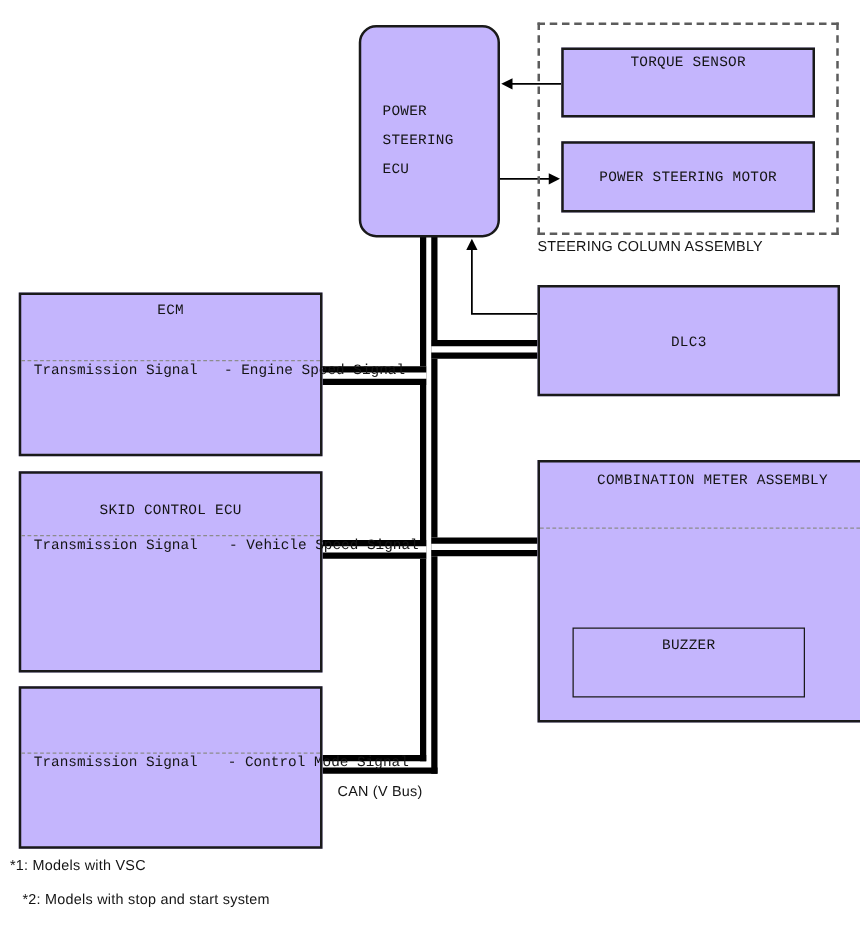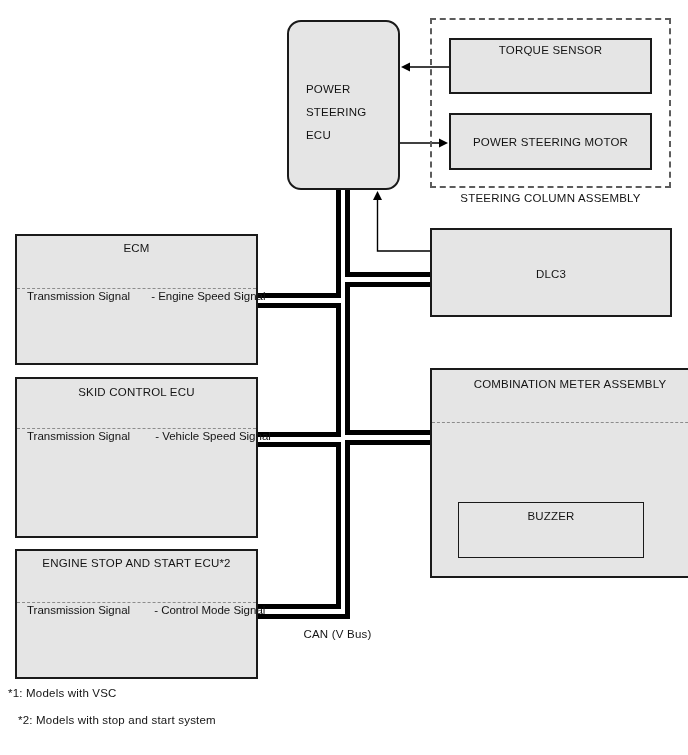--- a/index.html
+++ b/index.html
@@ -8,22 +8,22 @@
     width: 688px; height: 755px;
     font-family: "Liberation Sans", sans-serif;
     color: #141414;
   }
   .canvas {
     position: relative; width: 688px; height: 755px;
     background: #ffffff; overflow: hidden;
   }
   .connector-layer { position: absolute; left: 0; top: 0; z-index: 1; }
   .box {
-    position: absolute; background: #e5e5e5;
-    border: 2px solid #1a1a1a; z-index: 2;
+    position: absolute; background: #c4b5fd;
+    border: 2px solid #1a1a1a; z-index: 2; font-family: Liberation Mono, monospace;
   }
   .dashed-box {
     position: absolute; background: transparent;
     border: 2px dashed #5c5c5c; z-index: 2;
   }
   .rounded { border-radius: 14px; }
   .title {
     font-size: 11.5px; letter-spacing: 0.2px;
     text-align: center; white-space: nowrap;
   }
@@ -38,21 +38,21 @@
   }
   .signals {
     position: absolute; left: 10px; right: 6px;
     display: flex; flex-direction: row;
   }
   .signal { font-size: 11.5px; white-space: nowrap; }
   .free-label {
     position: absolute; z-index: 2; font-size: 11.5px;
     letter-spacing: 0.2px; white-space: nowrap;
   }
-  .centered { text-align: center; }
+  .centered { }
 </style>
 </head>
 <body>
 
 <div class="canvas">
 
   <svg class="connector-layer" width="688" height="755" viewBox="0 0 688 755">
 
     <rect x="336" y="188" width="5" height="421" fill="#000"></rect>
     <rect x="345" y="188" width="5" height="431" fill="#000"></rect>
@@ -127,38 +127,37 @@
       <div class="signal">Transmission Signal</div>
       <div class="signal">- Engine Speed Signal</div>
     </div>
   </div>
 
   <div class="box" style="left:430px; top:228px; width:242px; height:89px;">
     <div class="title" style="padding-top:38px;">DLC3</div>
   </div>
 
   <div class="box" style="left:15px; top:377px; width:243px; height:161px;">
-    <div class="title" style="padding-top:7px;">SKID CONTROL ECU</div>
+    <div class="title" style="padding-top:23px;">SKID CONTROL ECU</div>
     <div class="divider" style="top:49px;"></div>
     <div class="signals" style="top:51px; gap:25px;">
       <div class="signal">Transmission Signal</div>
       <div class="signal">- Vehicle Speed Signal</div>
     </div>
   </div>
 
   <div class="box" style="left:430px; top:368px; width:280px; height:210px;">
     <div class="title" style="padding-top:8px;">COMBINATION METER ASSEMBLY</div>
     <div class="divider" style="top:52px;"></div>
     <div class="box" style="left:26px; top:132px; width:186px; height:56px; border-width:1.5px;">
       <div class="title" style="padding-top:7px;">BUZZER</div>
     </div>
   </div>
 
   <div class="box" style="left:15px; top:549px; width:243px; height:130px;">
-    <div class="title" style="padding-top:6px;">ENGINE STOP AND START ECU*2</div>
     <div class="divider" style="top:51px;"></div>
     <div class="signals" style="top:53px; gap:24px;">
       <div class="signal">Transmission Signal</div>
       <div class="signal">- Control Mode Signal</div>
     </div>
   </div>
 
   <div class="free-label centered" style="left:270px; top:628px; width:135px;">CAN (V Bus)</div>
 
   <div class="free-label" style="left:8px; top:687px;">*1: Models with VSC</div>

